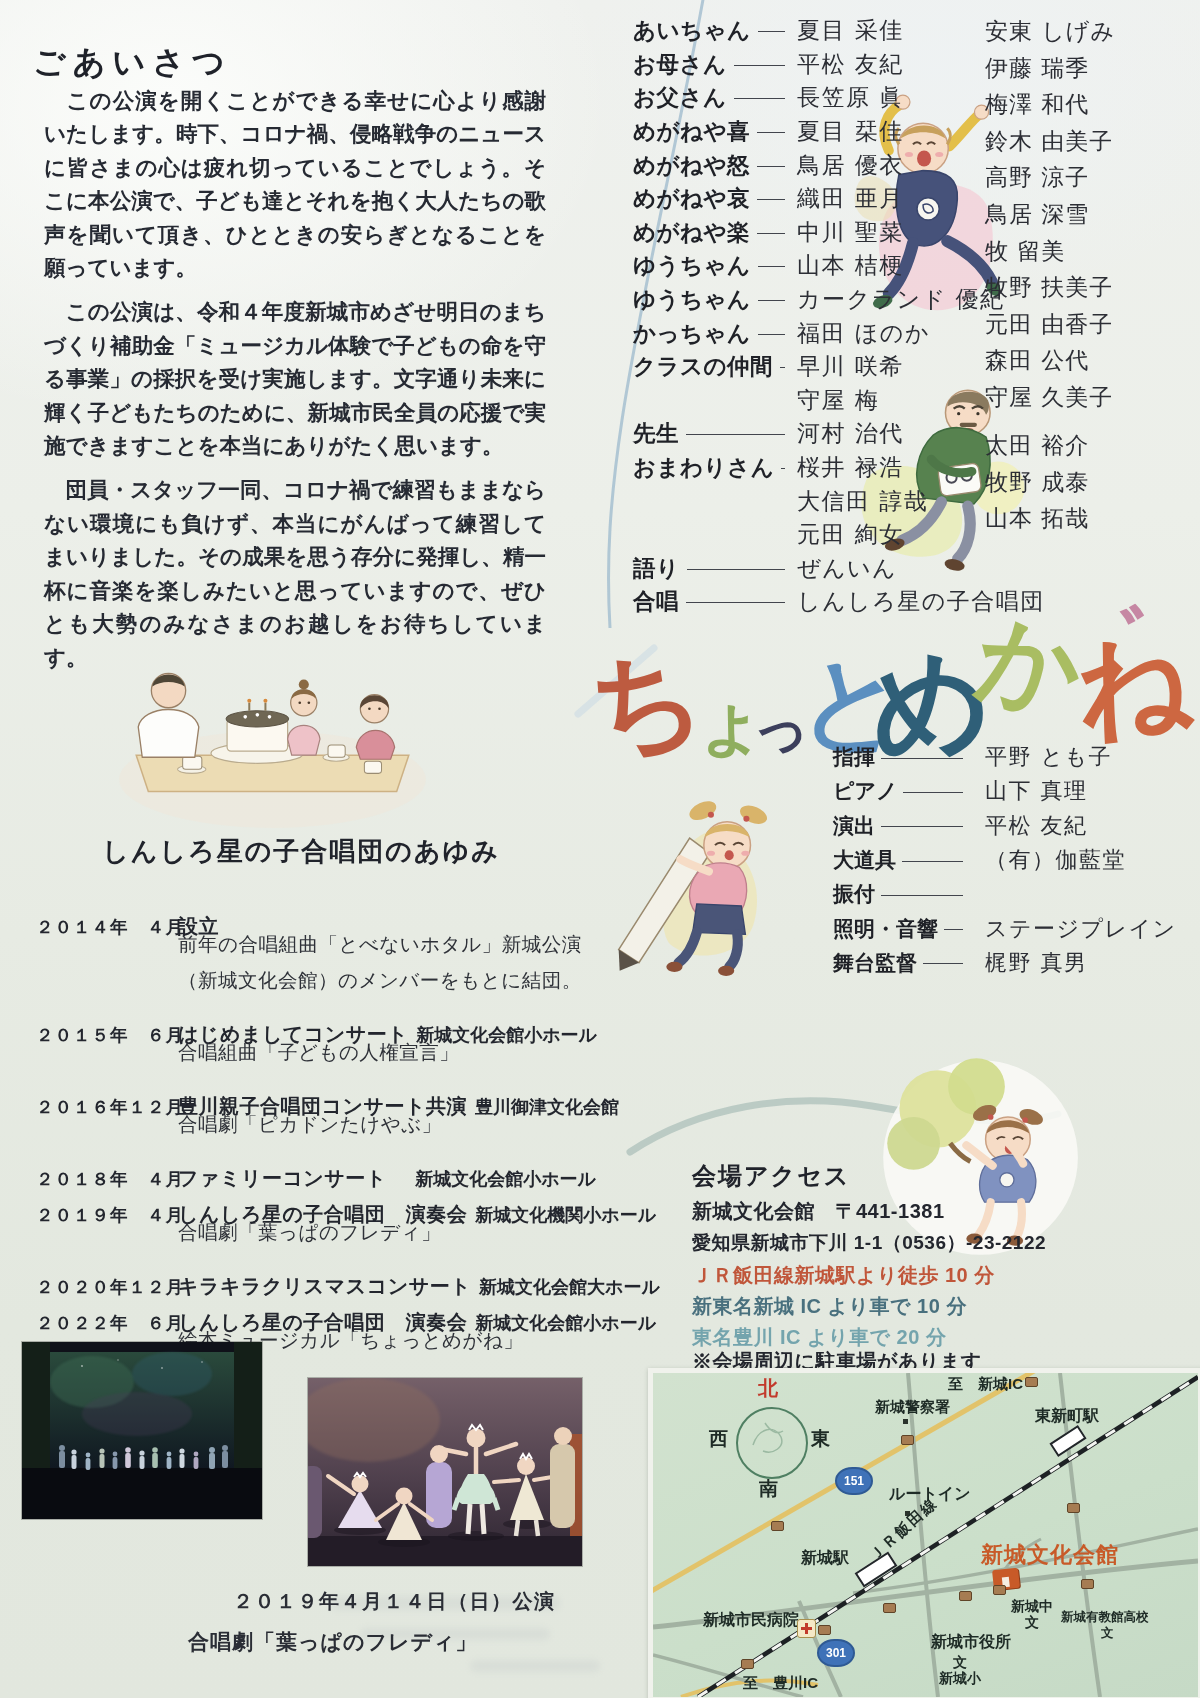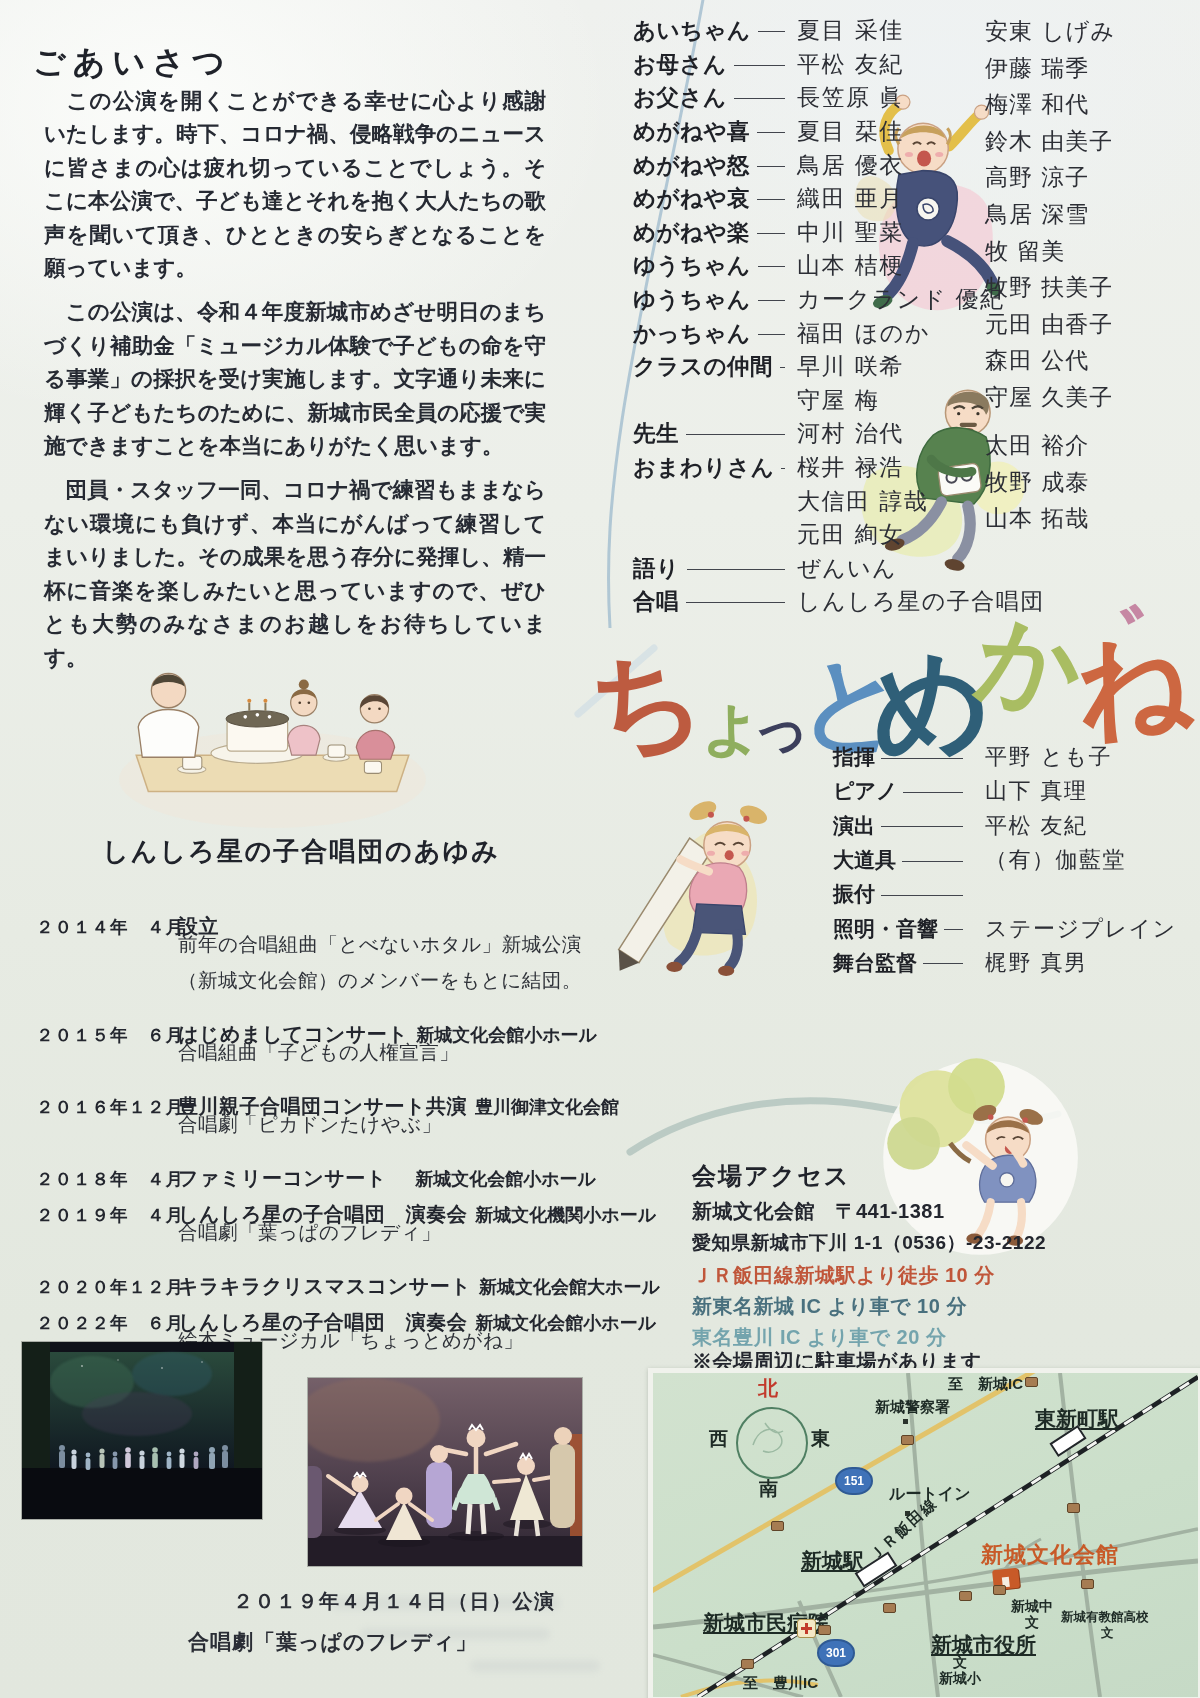--- a/index.html
+++ b/index.html
@@ -65,21 +65,21 @@
   
   .a-title{position:absolute;left:692px;top:1160px;font-size:24px;font-weight:700;letter-spacing:2px;color:#20232b;}
   .a-line{position:absolute;left:692px;font-size:20px;font-weight:700;color:#23262e;white-space:nowrap;letter-spacing:.5px;}
   .a-route1{color:#c0563a;} .a-route2{color:#49707e;} .a-route3{color:#74a4ad;}
   
   .map{position:absolute;left:648px;top:1368px;width:545px;height:324px;
     background:linear-gradient(160deg,#d2e2cf 0%,#cbdfca 55%,#c6dac6 100%);
     border:5px solid #f0f2ec;box-shadow:0 1px 4px rgba(60,70,60,.25);}
   .map .rd{position:absolute;left:0;top:0;}
   .ml{position:absolute;font-size:15px;font-weight:700;color:#1e2b26;white-space:nowrap;line-height:1.1;}
-  .ml-big{font-size:21px;text-decoration:underline;} .ml-small{font-size:12.5px;} .ml-mid{font-size:14px;}
+  .ml-big{font-size:16px;} .ml-small{font-size:12.5px;} .ml-mid{font-size:14px;}
   .ml-hall{font-size:22px;color:#c85a28;letter-spacing:1px;}
   .ml-north{color:#c23a2c;font-size:20px;} .ml-compass{font-size:19px;}
   .ml-rot{transform:rotate(-42deg);letter-spacing:2px;font-size:15px;}
   .compass-circle{position:absolute;left:83px;top:34px;width:68px;height:68px;border:2px solid #4f7f62;border-radius:50%;}
   .shield{position:absolute;width:34px;height:24px;background:#3f72b8;border:2px solid #2f5a94;border-radius:50% / 55%;
     color:#fff;font-size:12px;font-weight:700;display:flex;align-items:center;justify-content:center;}
   .bus{position:absolute;width:11px;height:8px;background:#a67c52;border:1.5px solid #5f4428;border-radius:2px;}
   .station{position:absolute;background:#fff;border:2px solid #22272a;}
   .pdot{position:absolute;width:5px;height:5px;background:#2a332c;}
   .hall-icon{position:absolute;left:340px;top:196px;width:26px;height:20px;background:#c85a28;border-radius:3px;transform:rotate(-6deg);box-shadow:1px 1px 0 #8a3c18;}

